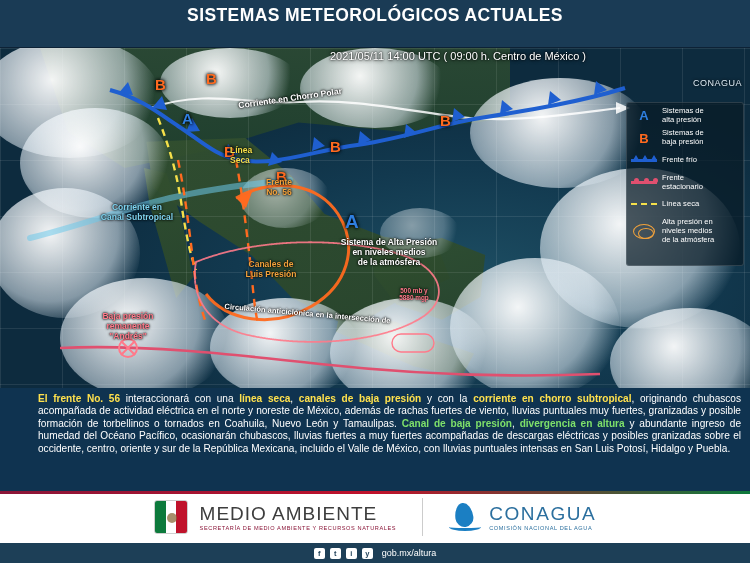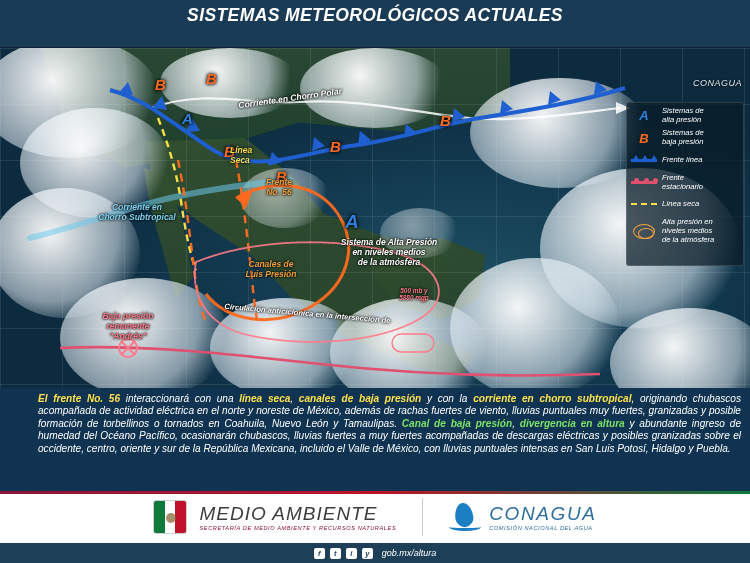--- a/index.html
+++ b/index.html
@@ -6,21 +6,20 @@
   html, body {
     width: 750px; height: 563px;
     font-family: "Liberation Sans", sans-serif;
     background: #0b2a3a;
     overflow: hidden;
   }
   #page {
     position: relative;
     width: 750px; height: 563px;
     background: #10304a;
-    font-style: italic;
   }
 
   
   .header {
     position: absolute; left: 0; top: 0; width: 750px; height: 48px;
     background: #1a3b55;
     border-bottom: 1px solid #0d2236;
   }
   .header-title {
     position: absolute; left: 0; top: 5px; width: 750px;
@@ -316,38 +315,39 @@
 
       <path d="M196 214 C 250 192, 330 188, 392 204 C 440 216, 452 248, 424 268 C 382 296, 300 300, 244 286 C 206 276, 190 246, 196 214 Z" fill="none" stroke="#ff7a8a" stroke-width="1.8" stroke-dasharray="1 0" opacity="0.9"></path>
       <rect x="392" y="286" width="42" height="18" rx="9" fill="none" stroke="#ff7a8a" stroke-width="1.4"></rect>
 
       <path d="M60 300 C 140 296, 230 306, 320 316 C 410 326, 500 330, 600 326" fill="none" stroke="#e0506f" stroke-width="2.6"></path>
 
       <circle cx="128" cy="300" r="9" fill="none" stroke="#ff7a8a" stroke-width="2"></circle>
       <path d="M121 293 L135 307 M135 293 L121 307" stroke="#ff7a8a" stroke-width="2"></path>
     </svg>
 
+    <div class="timestamp">2021/05/11 14:00 UTC ( 09:00 h. Centro de México )</div>
     <div class="conagua-mark">CONAGUA</div>
 
     <div class="bigletter b" style="left:155px;top:28px;">B</div>
     <div class="bigletter b" style="left:206px;top:22px;">B</div>
     <div class="bigletter a" style="left:182px;top:62px;">A</div>
     <div class="bigletter b" style="left:224px;top:95px;">B</div>
     <div class="bigletter b" style="left:276px;top:120px;">B</div>
     <div class="bigletter b" style="left:330px;top:90px;">B</div>
     <div class="bigletter b" style="left:440px;top:64px;">B</div>
     <div class="bigletter a" style="left:345px;top:163px;font-size:19px;">A</div>
 
     <div class="mlabel white" style="left:238px;top:46px;transform:rotate(-8deg);">Corriente en Chorro Polar</div>
     <div class="mlabel yellow center" style="left:186px;top:98px;width:48px;">Línea
 Seca</div>
     <div class="mlabel orange center" style="left:256px;top:130px;width:46px;">Frente
 No. 56</div>
     <div class="mlabel cyan center" style="left:96px;top:155px;width:82px;">Corriente en
-Chorro Subtropical</div>
+Canal Subtropical</div>
     <div class="mlabel orange center" style="left:240px;top:212px;width:62px;">Canales de
 Luis Presión</div>
     <div class="mlabel white center" style="left:330px;top:190px;width:118px;">Sistema de Alta Presión
 en niveles medios
 de la atmósfera</div>
     <div class="mlabel white" style="left:224px;top:262px;font-size:7.6px;transform:rotate(5deg);">Circulación  anticiclónica  en la intersección de</div>
     <div class="mlabel pink center" style="left:394px;top:239px;width:40px;font-size:6.4px;">500 mb y
 5880 mgp</div>
     <div class="mlabel pink center" style="left:90px;top:264px;width:76px;">Baja presión
 remanente
@@ -369,21 +369,21 @@
 baja presión</div>
       </div>
       <div class="leg-row">
         <div class="leg-ico">
           <div class="ico-line ico-cold">
             <span class="tooth" style="left:2px;"></span>
             <span class="tooth" style="left:11px;"></span>
             <span class="tooth" style="left:20px;"></span>
           </div>
         </div>
-        <div class="leg-txt">Frente línea</div>
+        <div class="leg-txt">Frente frío</div>
       </div>
       <div class="leg-row">
         <div class="leg-ico">
           <div class="ico-line ico-stat">
             <span class="bump" style="left:3px;"></span>
             <span class="bump" style="left:13px;"></span>
             <span class="bump" style="left:22px;"></span>
           </div>
         </div>
         <div class="leg-txt">Frente

